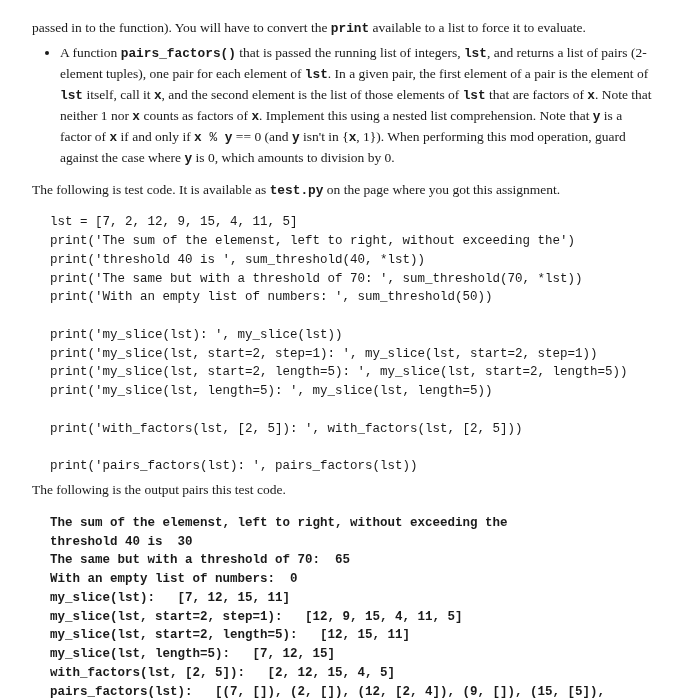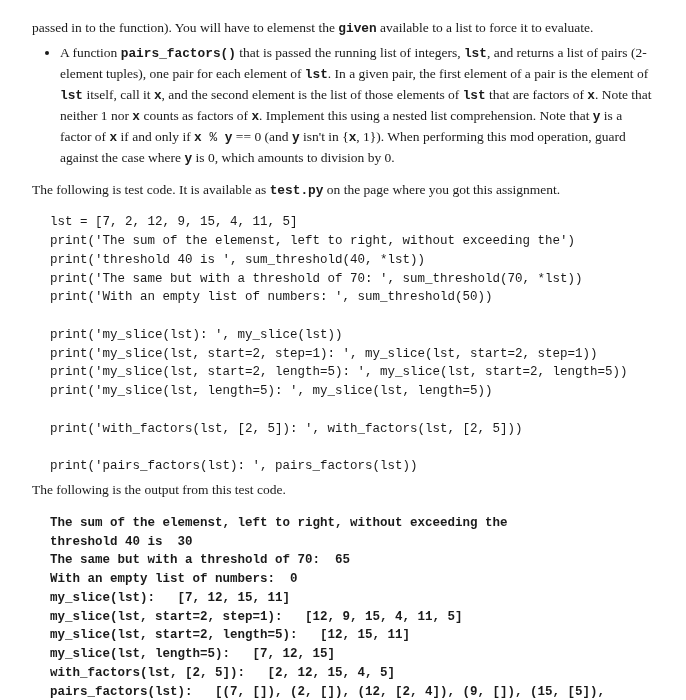--- a/index.html
+++ b/index.html
@@ -42,34 +42,34 @@
       white-space: pre;
       font-weight: bold;
     }
   </style>
 </head>
 <body>
 
 <div>
 
   <p>
-    <span>passed in to the function). You will have to elemenst the </span><span style="font-family:'Courier New',monospace;font-size:12.8px;font-weight:bold;">given</span><span> available to a list to force it to evaluate.</span>
+    <span>passed in to the function). You will have to convert the </span><span style="font-family:'Courier New',monospace;font-size:12.8px;font-weight:bold;">print</span><span> available to a list to force it to evaluate.</span>
   </p>
 
   <ul>
     <li>
       <span>A function </span><span style="font-family:'Courier New',monospace;font-size:12.8px;font-weight:bold;">pairs_factors()</span><span> that is passed the running list of integers, </span><span style="font-family:'Courier New',monospace;font-size:12.8px;font-weight:bold;">lst</span><span>, and returns a list of pairs (2-element tuples), one pair for each element of </span><span style="font-family:'Courier New',monospace;font-size:12.8px;font-weight:bold;">lst</span><span>. In a given pair, the first element of a pair is the element of </span><span style="font-family:'Courier New',monospace;font-size:12.8px;font-weight:bold;">lst</span><span> itself, call it </span><span style="font-family:'Courier New',monospace;font-size:12.8px;font-weight:bold;">x</span><span>, and the second element is the list of those elements of </span><span style="font-family:'Courier New',monospace;font-size:12.8px;font-weight:bold;">lst</span><span> that are factors of </span><span style="font-family:'Courier New',monospace;font-size:12.8px;font-weight:bold;">x</span><span>. Note that neither 1 nor </span><span style="font-family:'Courier New',monospace;font-size:12.8px;font-weight:bold;">x</span><span> counts as factors of </span><span style="font-family:'Courier New',monospace;font-size:12.8px;font-weight:bold;">x</span><span>. Implement this using a nested list comprehension. Note that </span><span style="font-family:'Courier New',monospace;font-size:12.8px;font-weight:bold;">y</span><span> is a factor of </span><span style="font-family:'Courier New',monospace;font-size:12.8px;font-weight:bold;">x</span><span> if and only if </span><span style="font-family:'Courier New',monospace;font-size:12.8px;font-weight:bold;">x</span><span style="font-family:'Courier New',monospace;font-size:12.8px;"> % </span><span style="font-family:'Courier New',monospace;font-size:12.8px;font-weight:bold;">y</span><span> == 0 (and </span><span style="font-family:'Courier New',monospace;font-size:12.8px;font-weight:bold;">y</span><span> isn't in {</span><span style="font-family:'Courier New',monospace;font-size:12.8px;font-weight:bold;">x</span><span>, 1}). When performing this mod operation, guard against the case where </span><span style="font-family:'Courier New',monospace;font-size:12.8px;font-weight:bold;">y</span><span> is 0, which amounts to division by 0.</span>
     </li>
   </ul>
 
   <p style="margin-bottom:2px;">
     <span>The following is test code. It is available as </span><span style="font-family:'Courier New',monospace;font-size:12.8px;font-weight:bold;">test.py</span><span> on the page where you got this assignment.</span>
   </p>
 
   <div class="code-block" id="code-lines-container"><div>lst = [7, 2, 12, 9, 15, 4, 11, 5]</div><div>print('The sum of the elemenst, left to right, without exceeding the')</div><div>print('threshold 40 is ', sum_threshold(40, *lst))</div><div>print('The same but with a threshold of 70: ', sum_threshold(70, *lst))</div><div>print('With an empty list of numbers: ', sum_threshold(50))</div><div>&nbsp;</div><div>print('my_slice(lst): ', my_slice(lst))</div><div>print('my_slice(lst, start=2, step=1): ', my_slice(lst, start=2, step=1))</div><div>print('my_slice(lst, start=2, length=5): ', my_slice(lst, start=2, length=5))</div><div>print('my_slice(lst, length=5): ', my_slice(lst, length=5))</div><div>&nbsp;</div><div>print('with_factors(lst, [2, 5]): ', with_factors(lst, [2, 5]))</div><div>&nbsp;</div><div>print('pairs_factors(lst): ', pairs_factors(lst))</div></div>
 
   <p style="margin-top:4px;margin-bottom:2px;">
-    <span>The following is the output from this test code.</span>
+    <span>The following is the output pairs this test code.</span>
   </p>
 
   <div class="output-block" id="output-lines-container"><div>The sum of the elemenst, left to right, without exceeding the</div><div>threshold 40 is  30</div><div>The same but with a threshold of 70:  65</div><div>With an empty list of numbers:  0</div><div>my_slice(lst):   [7, 12, 15, 11]</div><div>my_slice(lst, start=2, step=1):   [12, 9, 15, 4, 11, 5]</div><div>my_slice(lst, start=2, length=5):   [12, 15, 11]</div><div>my_slice(lst, length=5):   [7, 12, 15]</div><div>with_factors(lst, [2, 5]):   [2, 12, 15, 4, 5]</div><div>pairs_factors(lst):   [(7, []), (2, []), (12, [2, 4]), (9, []), (15, [5]),</div><div>  (4, [2]), (11, []), (5, [])]</div></div>
 
 </div>
 
 </body></html>

